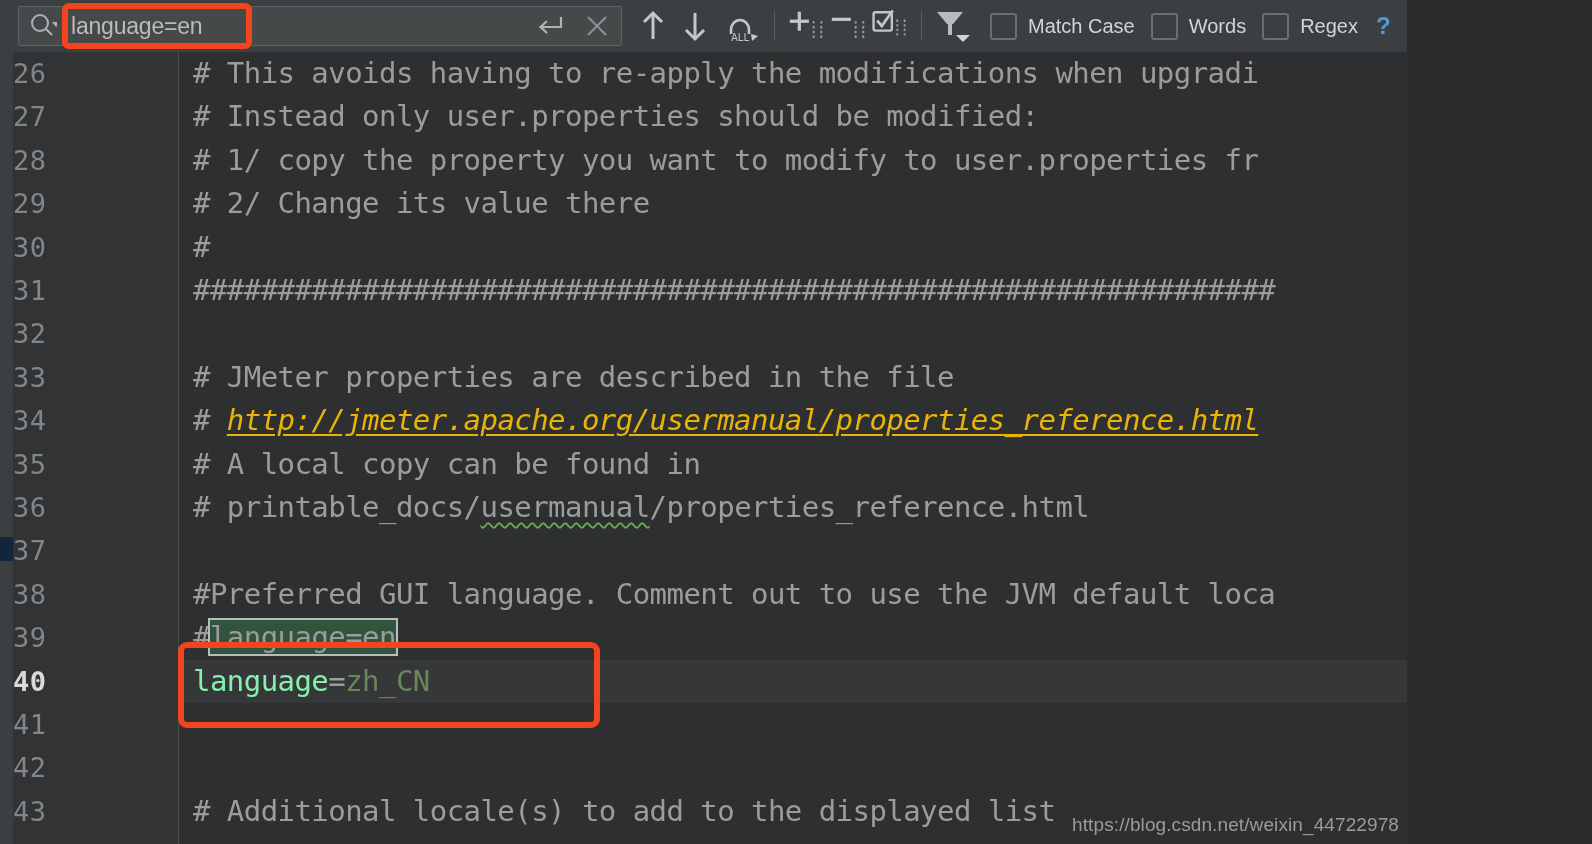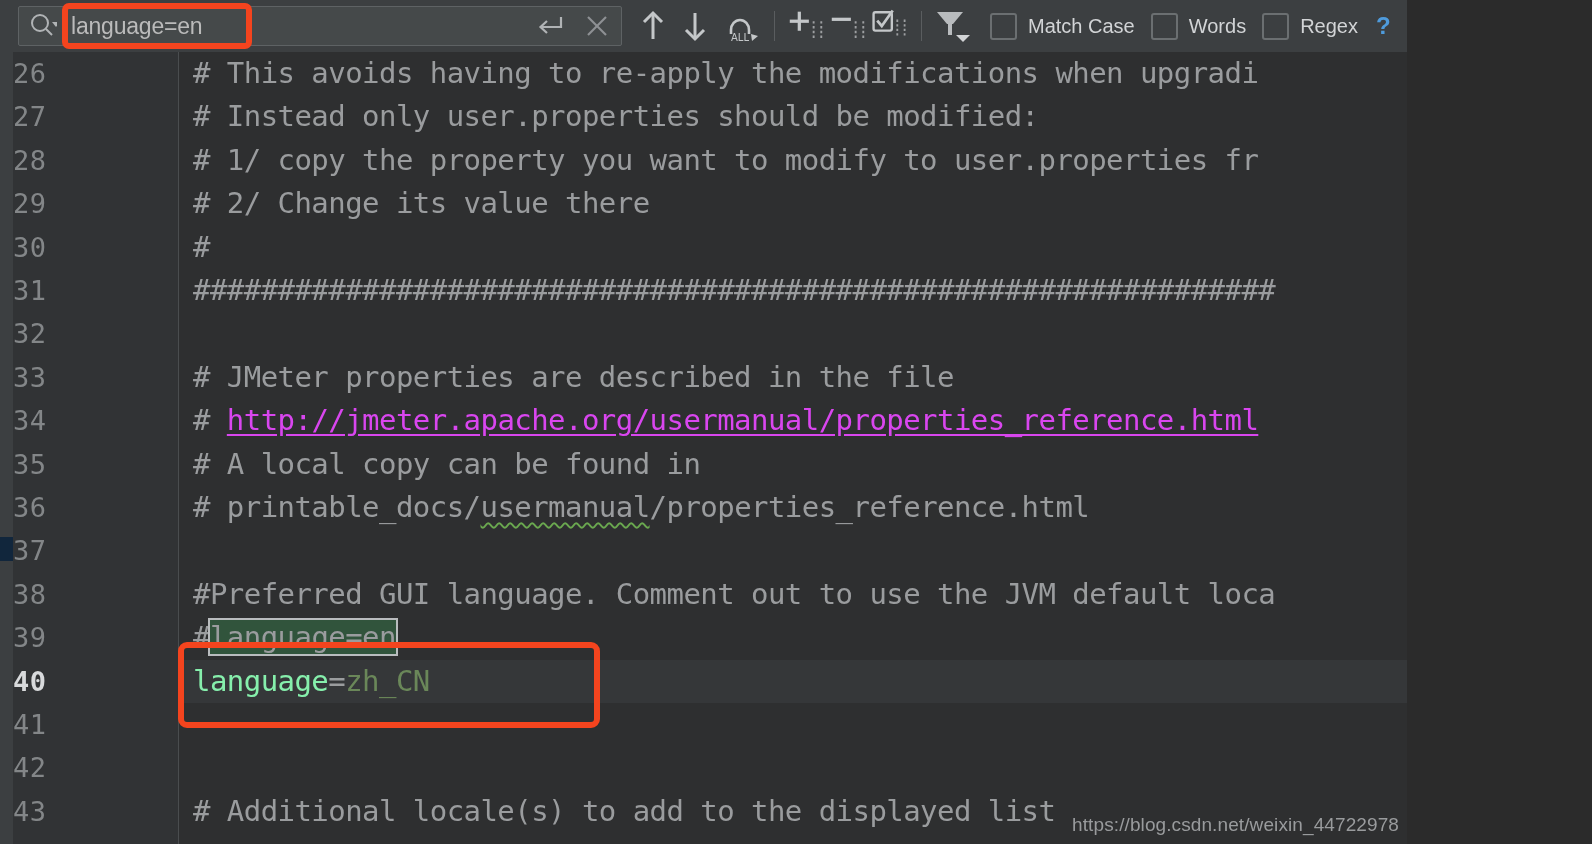--- a/index.html
+++ b/index.html
@@ -207,23 +207,24 @@
     font-family: "DejaVu Sans Mono", monospace;
     font-size: 29px;
     line-height: 43.4px;
     color: #9a9c9e;
     white-space: pre;
     overflow: hidden;
     letter-spacing: -0.55px;
   }
 
   .tok-url {
-    color: #d946ef;
+    color: #eab308;
     text-decoration: underline;
     text-underline-offset: 4px;
+    font-style: italic;
   }
   .tok-key { color: #86efac; }
   .tok-eq  { color: #9a9c9e; }
   .tok-val { color: #6a8759; text-align: right; }
 
   .typo {
     border-bottom: 3px wavy #6aa84f;
     text-decoration: underline;
     text-decoration-style: wavy;
     text-decoration-color: #6aa84f;

